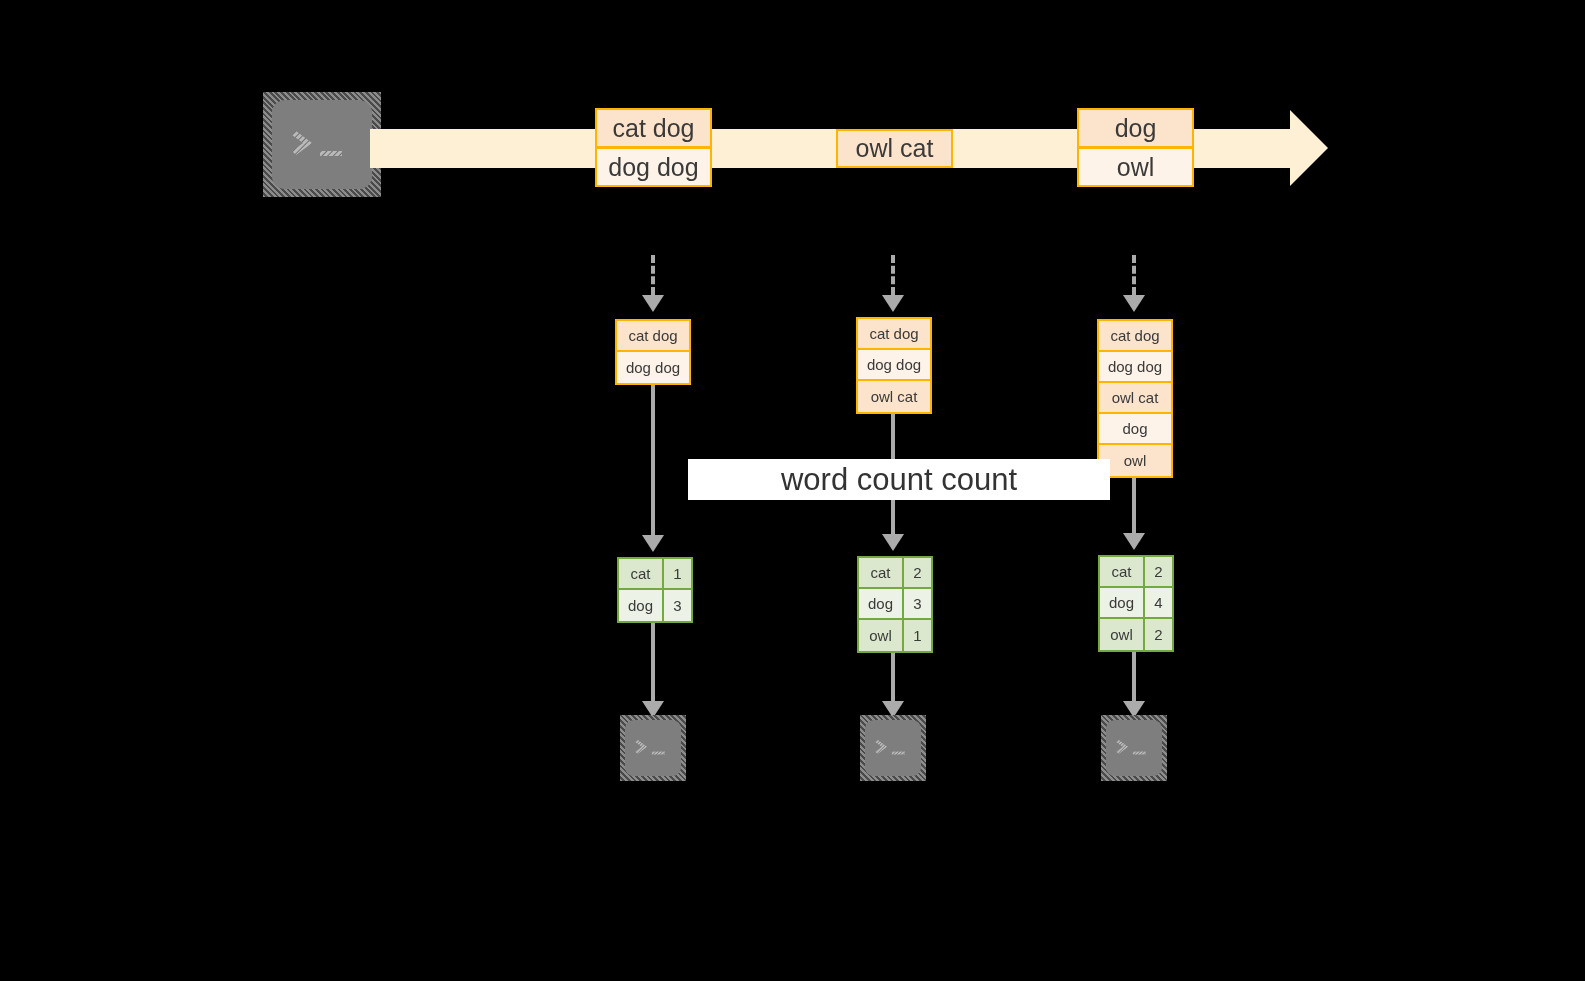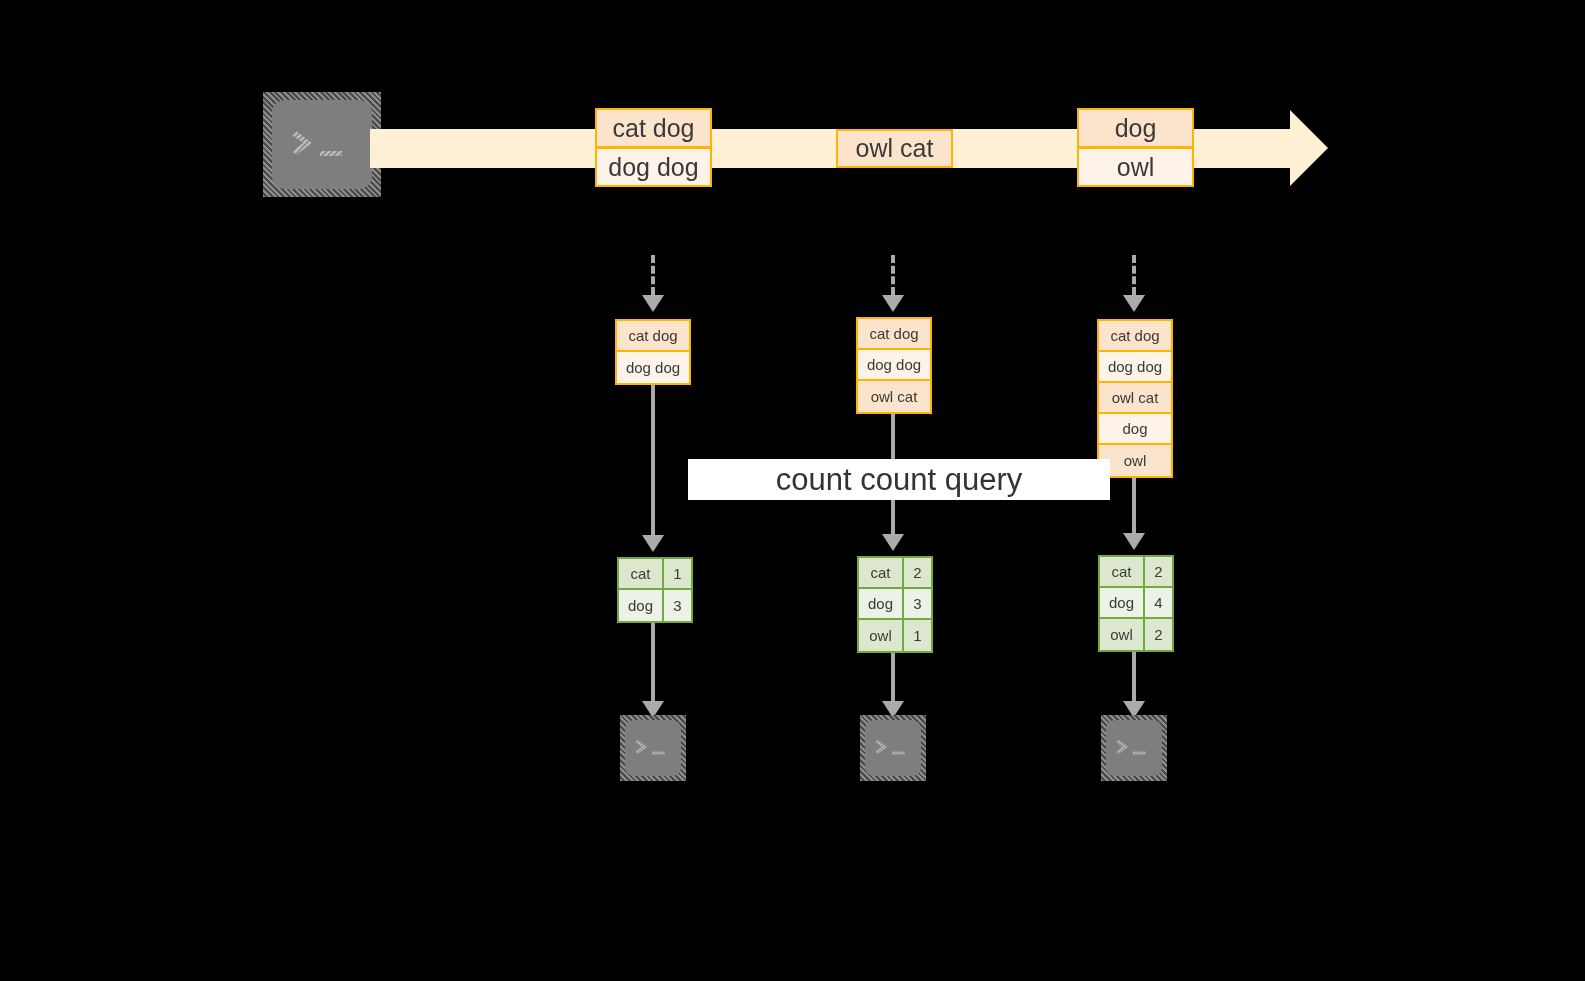--- a/index.html
+++ b/index.html
@@ -343,16 +343,16 @@
     <div class="inner"></div>
     <div class="glyph">
       <svg width="38" height="24" viewBox="0 0 64 40" aria-hidden="true">
         <path d="M6 6 L22 18 L6 30 L2 26 L13 18 L2 10 Z" fill="url(#hatchA)"></path>
         <rect x="30" y="26" width="22" height="5" fill="url(#hatchA)"></rect>
       </svg>
     </div>
   </div>
 
   <div class="query-label" style="left:688px; top:459px; width:422px; height:41px;">
-    <span>count count query</span>
+    <span>word count count</span>
   </div>
 
 </div>
 
 </body></html>

